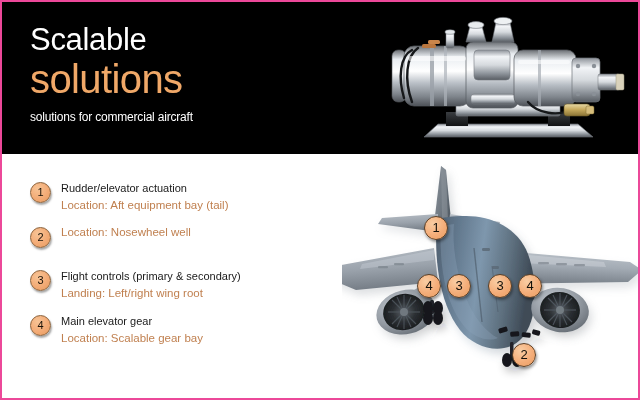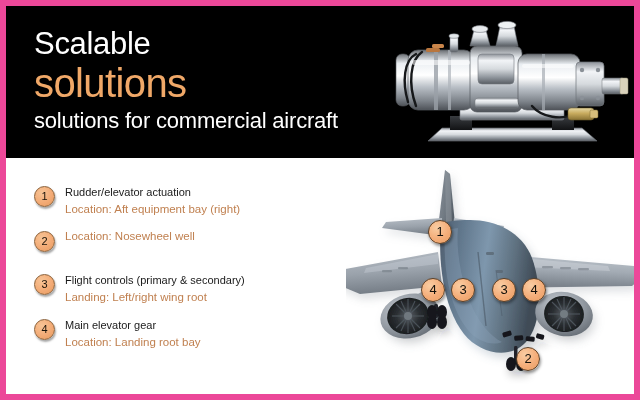--- a/index.html
+++ b/index.html
@@ -3,21 +3,21 @@
 <meta charset="utf-8">
 <style>
   html,body{margin:0;padding:0;background:#fff;}
   body{font-family:"Liberation Sans","DejaVu Sans",sans-serif;}
 
   .slide{
     position:relative;
     width:640px;height:400px;
     box-sizing:border-box;
     background:#ffffff;
-    border:6px solid #ec4899;
+    border:2px solid #ec4899;
     overflow:hidden;
   }
 
   
   .header{
     position:absolute;left:0;top:0;
     width:640px;height:152px;
     background:#000000;
     overflow:hidden;
   }
@@ -32,21 +32,21 @@
     white-space:nowrap;
   }
   .title-line2{
     font-size:40px;line-height:46px;
     color:#f0a868;font-weight:400;
     letter-spacing:-0.6px;
     margin-top:-2px;
     white-space:nowrap;
   }
   .title-line3{
-    font-size:22px;line-height:24px;
+    font-size:12px;line-height:24px;
     color:#ffffff;font-weight:400;
     letter-spacing:-0.2px;
     margin-top:3px;
     white-space:nowrap;
   }
 
   
   .powerpack{
     position:absolute;left:376px;top:4px;
     width:258px;height:146px;
@@ -221,38 +221,38 @@
         </g>
       </svg>
     </div>
   </div>
 
   <div class="list">
 
     <div class="item">
       <span class="badge">1</span>
       <div class="item-title">Rudder/elevator actuation</div>
-      <div class="item-loc">Location: Aft equipment bay (right)</div>
+      <div class="item-loc">Location: Aft equipment bay (tail)</div>
     </div>
 
     <div class="item">
       <span class="badge">2</span>
       <div class="item-loc">Location: Nosewheel well</div>
     </div>
 
     <div class="item">
       <span class="badge">3</span>
       <div class="item-title">Flight controls (primary &amp; secondary)</div>
       <div class="item-loc">Landing: Left/right wing root</div>
     </div>
 
     <div class="item">
       <span class="badge">4</span>
       <div class="item-title">Main elevator gear</div>
-      <div class="item-loc">Location: Landing root bay</div>
+      <div class="item-loc">Location: Scalable gear bay</div>
     </div>
 
   </div>
 
   <div class="aircraft">
     <svg class="ac-svg" width="300" height="240" viewBox="0 0 300 240" xmlns="http://www.w3.org/2000/svg">
       <defs>
         <linearGradient id="fus" x1="0" y1="0" x2="1" y2="0.2">
           <stop offset="0%" stop-color="#4e5d6d"></stop>
           <stop offset="22%" stop-color="#61778c"></stop>

